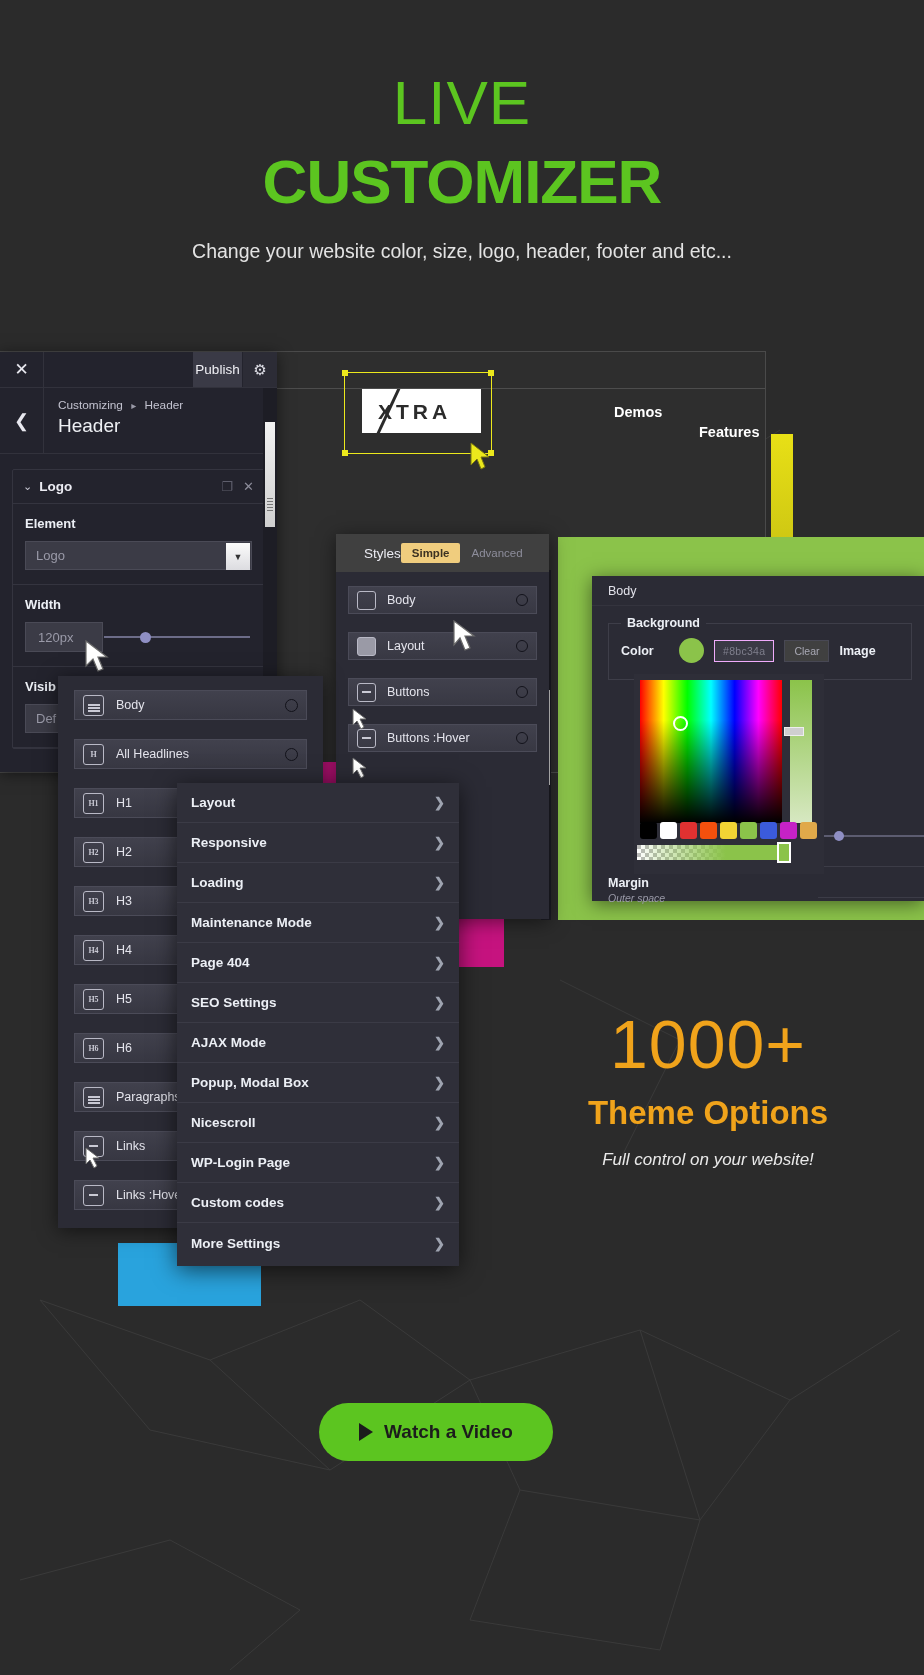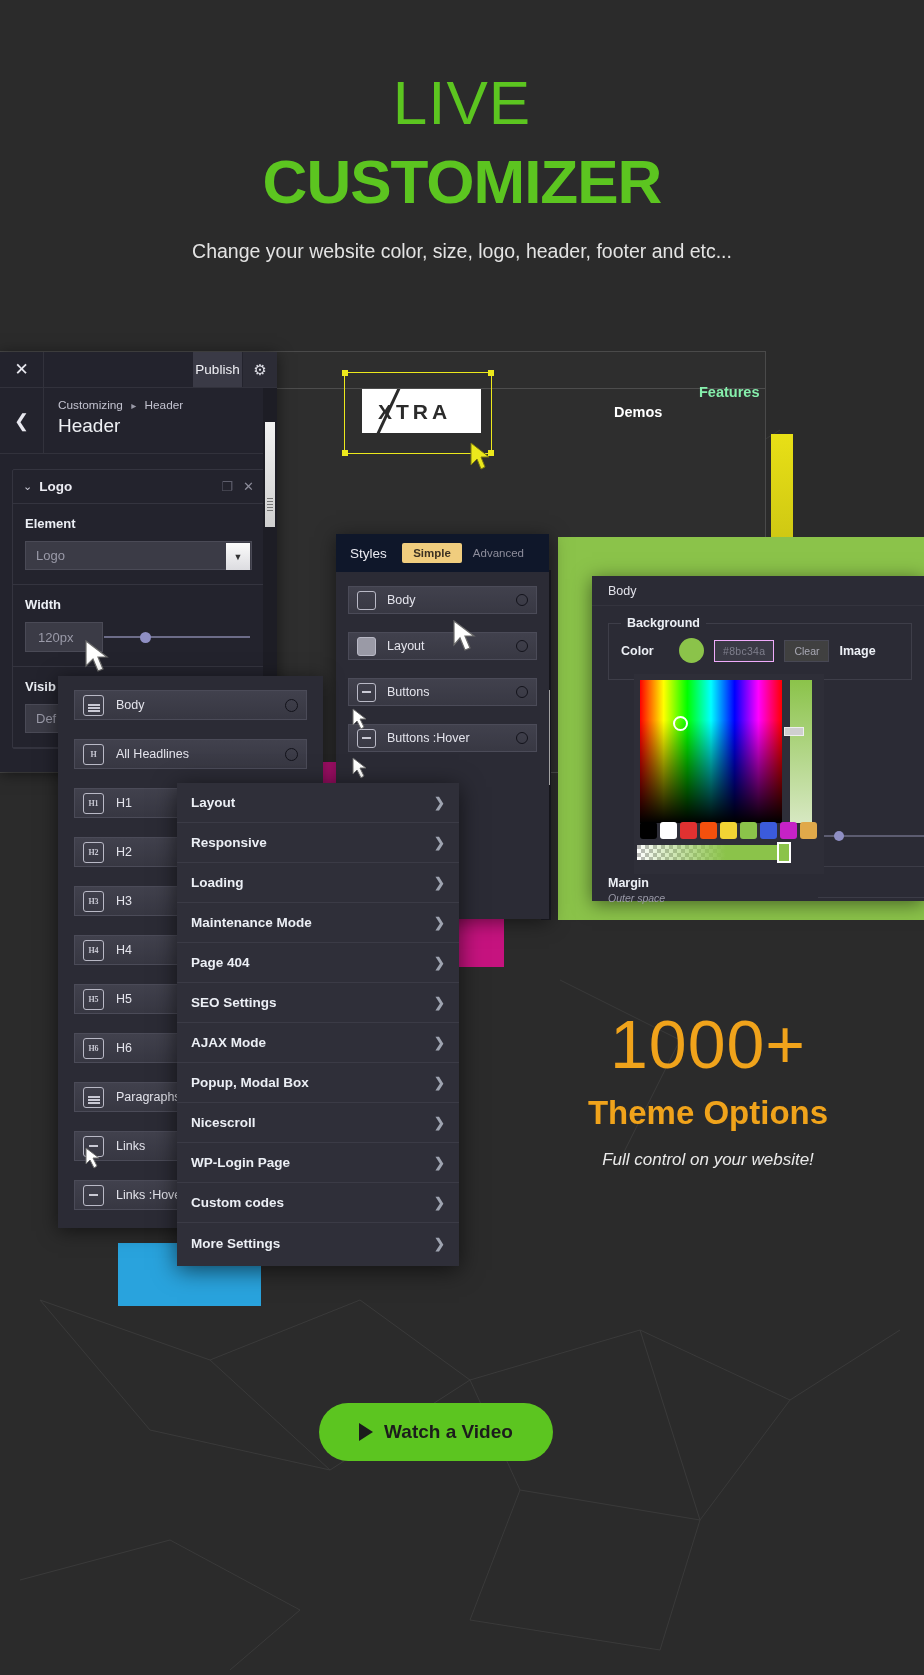--- a/index.html
+++ b/index.html
@@ -52,21 +52,21 @@
   }
   .logo-text {
     font-weight: 800; font-size: 21px; letter-spacing: 4px; color: #2b2b2b;
     position:absolute; left: 16px; top: 11px;
   }
   .logo-slash {
     position:absolute; left: 25px; top: -3px; width: 2.6px; height: 50px;
     background: #2b2b2b; transform: rotate(25deg);
   }
   .nav-demos { position:absolute; left: 614px; top: 404px; color:#fff; font-weight:700; font-size:14.5px; z-index:7;}
-  .nav-features { position:absolute; left: 699px; top: 384px; color:#86efac; font-weight:700; font-size:14.5px; z-index:7;text-align:right;}
+  .nav-features { position:absolute; left: 699px; top: 424px; color:#ffffff; font-weight:700; font-size:14.5px; z-index:7;text-align:right;}
   .cursor-logo { position:absolute; left: 470px; top: 442px; z-index: 9; }
 
   
   .blk-yellow { position:absolute; left: 771px; top: 434px; width: 22px; height: 105px;
     background: linear-gradient(#e8e016,#cfc813); z-index: 2;}
   .blk-pink  { position:absolute; left: 322px; top: 762px; width: 182px; height: 205px;
     background: #c6137f; z-index: 2;}
   .blk-blue  { position:absolute; left: 118px; top: 1243px; width: 143px; height: 63px;
     background: #29a3dd; z-index: 2;}
   .blk-green-big { position:absolute; left: 558px; top: 537px; width: 366px; height: 383px;
@@ -151,21 +151,21 @@
     border-bottom: 1px solid #3b3b46;}
   .menu-item:last-child { border-bottom: none;}
   .menu-text { flex:1; font-size: 13.5px; font-weight:700; color:#eceff5;}
   .menu-chev { color:#9ea3b0; font-size: 13px; font-weight:700;}
 
   
   .styles-panel {
     position:absolute; left: 336px; top: 534px; width: 213px; height: 385px;
     background:#2b2b35; z-index: 11; box-shadow: 0 3px 18px rgba(0,0,0,.5);
   }
-  .styles-head { height: 38px; background:#0f172a; display:flex; align-items:center; padding: 0 14px;}
+  .styles-head { height: 38px; background:#404040; display:flex; align-items:center; padding: 0 28px;}
   .styles-title { font-size: 13.5px; color:#ebebf2; font-weight:400; flex:1;}
   .styles-tabs { display:flex; }
   .styles-tab { padding: 4px 11px; font-size: 11.5px; color:#8d8d9b;}
   .styles-tab.active { background:#f0cd7e; color:#3c3222; font-weight:700; border-radius:2px;}
   .styles-list { padding: 14px 12px 0 12px;}
   .styles-item { display:flex; align-items:center; height: 28px; margin-bottom: 18px;
     background: linear-gradient(#41414d,#383843); border:1px solid #4b4b58; padding:0 8px;}
   .styles-ico { width: 19px; height: 19px; border:1.4px solid #b9b9c6; border-radius:3px;
     margin-right: 11px; display:flex; align-items:center; justify-content:center;}
   .styles-name { flex:1; font-size: 12.5px; color:#e4e4ec;}

